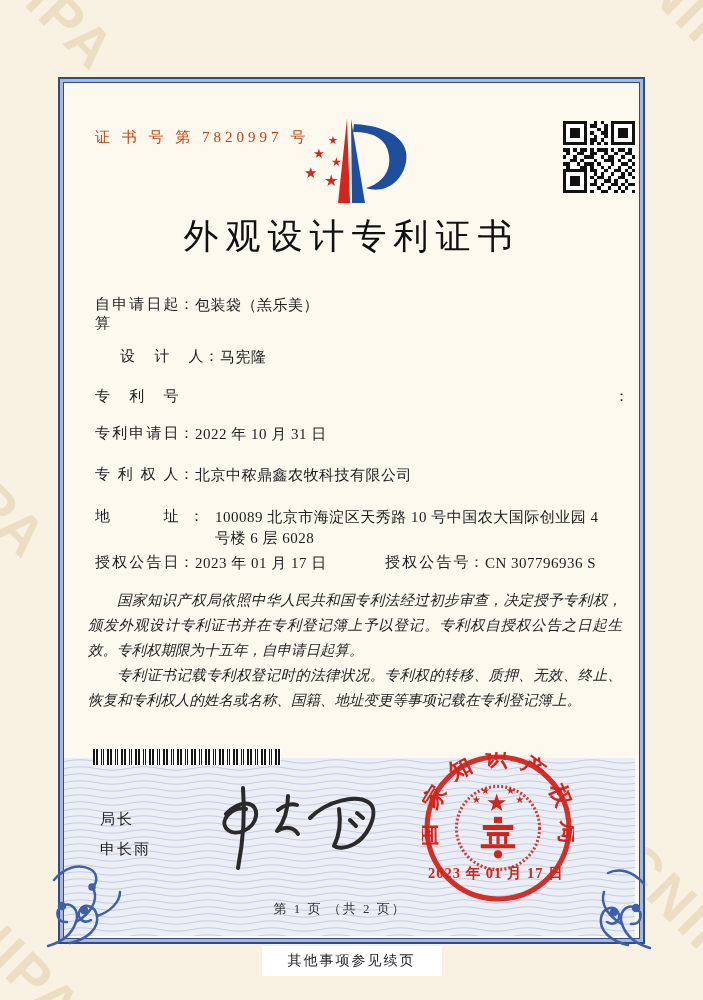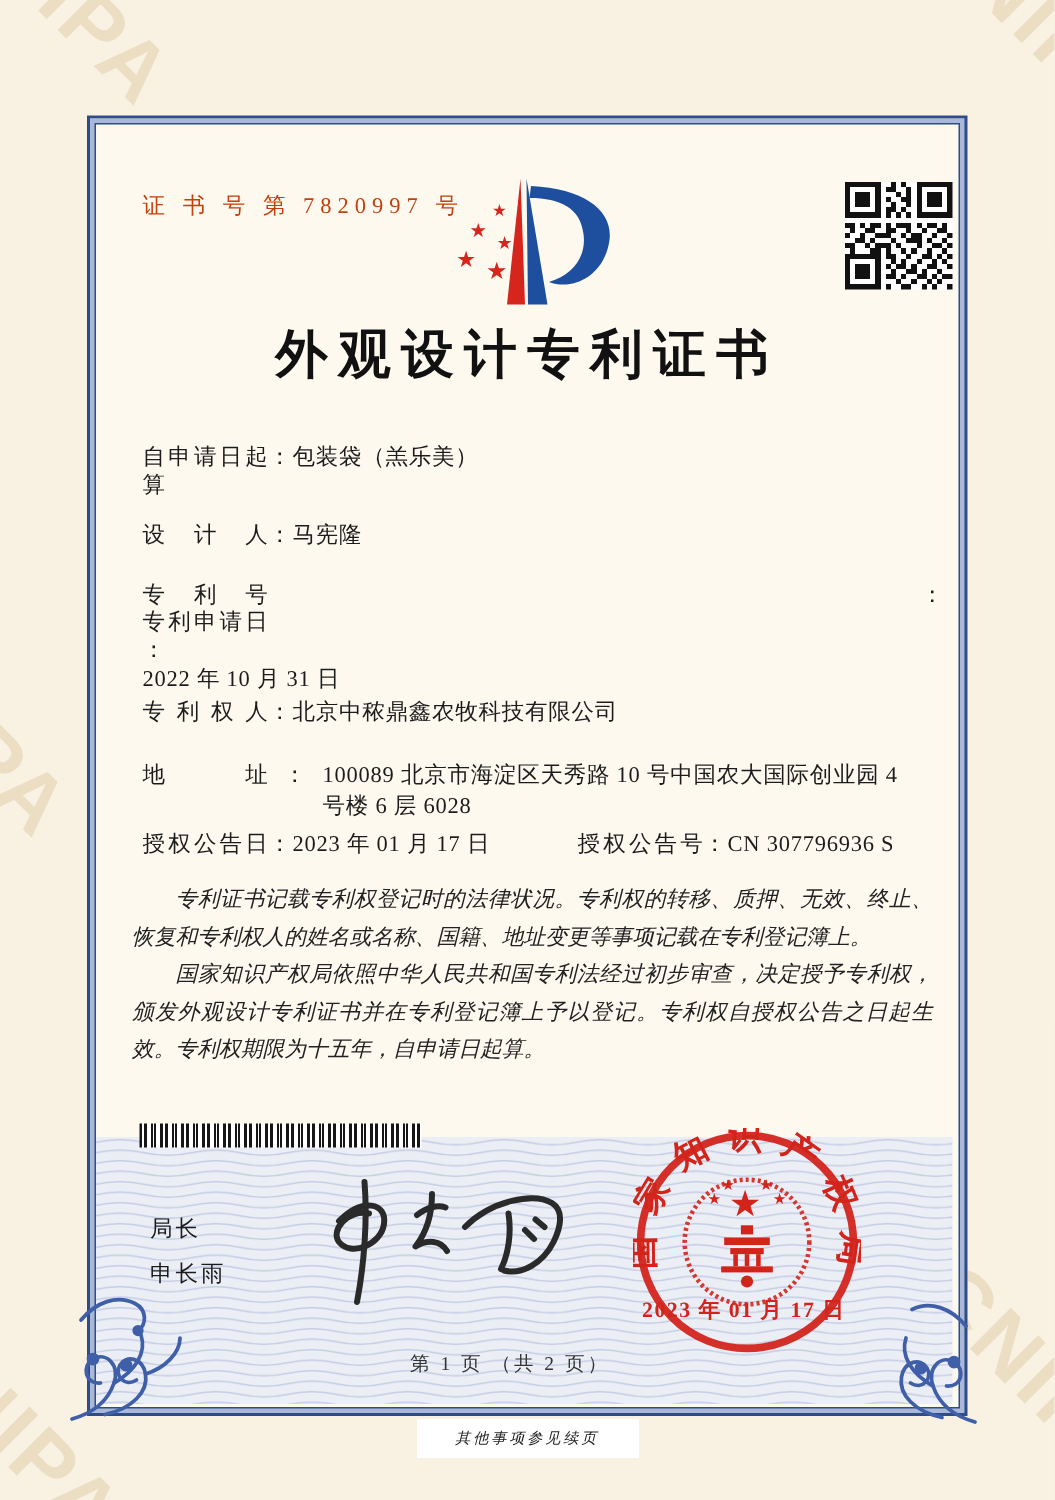--- a/index.html
+++ b/index.html
@@ -30,21 +30,21 @@
     position:absolute;left:64px;top:758px;width:571px;height:178px;
     background:#eceef6;z-index:3;
   }
   .wave-area svg{position:absolute;left:0;top:0;}
   .abs{position:absolute;z-index:5;}
   .cert-no{
     left:95px;top:128px;font-size:15px;letter-spacing:4px;color:#c2410c;
   }
   .title{
     left:0;top:213px;width:703px;text-align:center;
-    font-size:35px;font-weight:bold;letter-spacing:7px;color:#111;
+    font-size:35px;font-weight:normal;letter-spacing:7px;color:#111;
   }
   .row{
     position:absolute;left:95px;width:535px;display:flex;
     font-size:15px;z-index:5;align-items:flex-start;letter-spacing:0.5px;
   }
   .lbl{
     display:inline-block;width:84px;
     text-align:justify;text-align-last:justify;flex:none;
   }
   .colon{flex:none;width:16px;}
@@ -72,21 +72,21 @@
   }
   .page-info{
     left:0;top:900px;width:680px;text-align:center;z-index:6;
     font-size:13px;letter-spacing:2px;color:#333;
   }
   .note{
     left:0;top:946px;width:703px;text-align:center;z-index:6;
   }
   .note span{
     display:inline-block;background:#ffffff;padding:6px 26px;
-    font-size:10px;font-style:italic;letter-spacing:2px;color:#222;
+    font-size:14px;letter-spacing:2px;color:#222;
   }
   .logo{left:288px;top:110px;z-index:5;}
   .qr{left:563px;top:121px;z-index:5;}
   .ornament{z-index:6;}
 </style>
 </head>
 <body>
 
 <div class="page">
 
@@ -234,30 +234,30 @@
     </g>
   </svg>
 
   <div class="abs title">外观设计专利证书</div>
 
   <div class="row" style="top:295px;">
     <span class="lbl">自申请日起算</span>
       <span class="colon">：</span>
     <span class="val">包装袋（羔乐美）</span>
   </div>
-  <div class="row" style="top:347px;">
+  <div class="row" style="top:347px;margin-left:25px;">
     <span class="lbl">设计人</span>
       <span class="colon">：</span>
     <span class="val">马宪隆</span>
   </div>
   <div class="row" style="top:387px;justify-content:space-between;">
     <span class="lbl">专利号</span>
       <span class="colon">：</span>
   </div>
-  <div class="row" style="top:405px;flex-direction:column;">
+  <div class="row" style="top:424px;">
     <span class="lbl">专利申请日</span>
       <span class="colon">：</span>
     <span class="val">2022 年 10 月 31 日</span>
   </div>
   <div class="row" style="top:465px;">
     <span class="lbl">专利权人</span>
       <span class="colon">：</span>
     <span class="val">北京中秾鼎鑫农牧科技有限公司</span>
   </div>
   <div class="row" style="top:507px;gap:10px;">
@@ -270,22 +270,22 @@
       <span class="colon">：</span>
     <span class="val">2023 年 01 月 17 日</span>
     <span class="pair2">
       <span class="lbl">授权公告号</span>
         <span class="colon">：</span>
       <span class="val">CN 307796936 S</span>
     </span>
   </div>
 
   <div class="paras">
+    <p>国家知识产权局依照中华人民共和国专利法经过初步审查，决定授予专利权，颁发外观设计专利证书并在专利登记簿上予以登记。专利权自授权公告之日起生效。专利权期限为十五年，自申请日起算。</p>
     <p>专利证书记载专利权登记时的法律状况。专利权的转移、质押、无效、终止、恢复和专利权人的姓名或名称、国籍、地址变更等事项记载在专利登记簿上。</p>
-    <p>国家知识产权局依照中华人民共和国专利法经过初步审查，决定授予专利权，颁发外观设计专利证书并在专利登记簿上予以登记。专利权自授权公告之日起生效。专利权期限为十五年，自申请日起算。</p>
   </div>
 
   <div class="barcode"></div>
 
   <div class="abs signer-title">局长</div>
   <div class="abs signer-name">申长雨</div>
 
   <svg class="abs signature" width="190" height="92" viewBox="0 0 190 92">
     <g fill="none" stroke="#2a2a2a" stroke-width="4" stroke-linecap="round" stroke-linejoin="round">
       <path d="M28,32 C44,16 60,20 58,34 C56,48 36,56 28,46 C22,38 34,24 48,27"></path>

